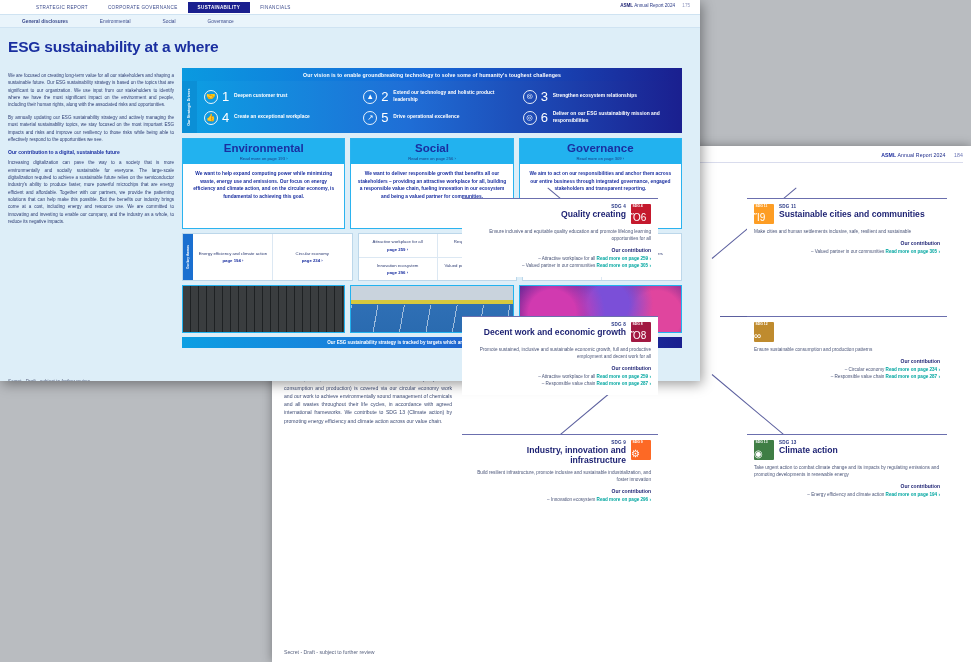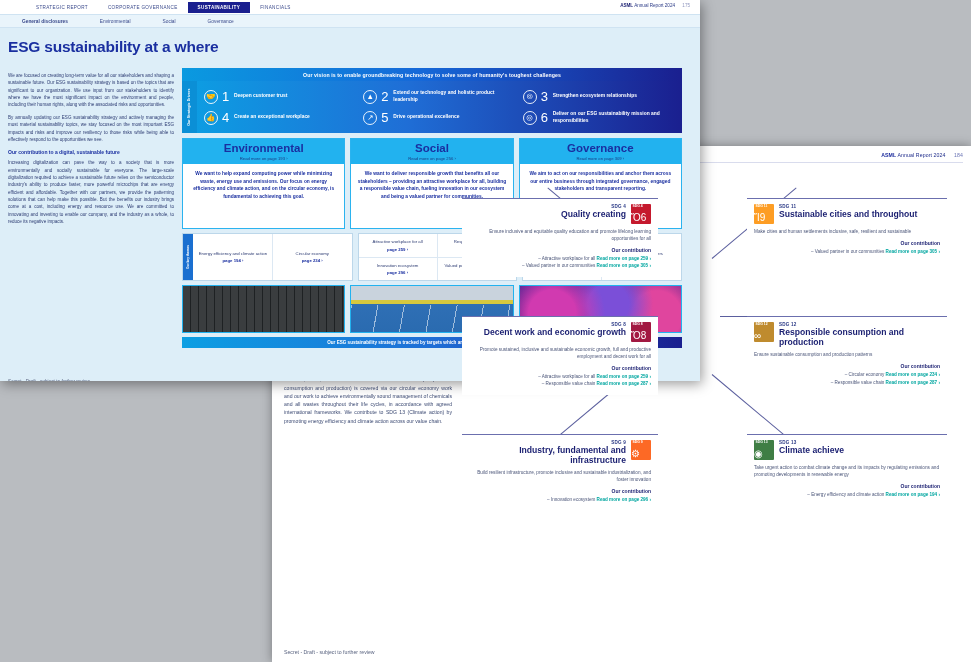--- a/index.html
+++ b/index.html
@@ -269,21 +269,21 @@
 
       <div class="sdg-card" style="left:285px;top:0;width:200px;">
         <div class="sdg-head">
           <div class="sdg-icon" style="background:#fd9d24;">
             <span class="num">SDG 11</span>
             <span class="glyph">Ἵ9</span>
           </div>
           <div>
             <div class="sdg-num">SDG 11</div>
             <div class="sdg-name">Sustainable cities
-and throughout</div>
+and communities</div>
           </div>
         </div>
         <div class="sdg-desc">Make cities and human settlements inclusive, safe, resilient and sustainable</div>
         <div class="sdg-contrib-label">Our contribution</div>
         <div class="sdg-link">
           <span>– Valued partner in our communities </span><em>Read more on page 305 ›</em>
         </div>
       </div>
 
       <div class="sdg-card rightalign" style="left:0;top:118px;width:196px;">
@@ -307,64 +307,59 @@
           <span>– Responsible value chain </span><em>Read more on page 287 ›</em>
         </div>
       </div>
 
       <div class="sdg-card" style="left:285px;top:118px;width:200px;">
         <div class="sdg-head">
           <div class="sdg-icon" style="background:#bf8b2e;">
             <span class="num">SDG 12</span>
             <span class="glyph">∞</span>
           </div>
-          <div>
-            <div class="sdg-num">SDG 12</div>
-            <div class="sdg-name">Responsible consumption
-and production</div>
-          </div>
         </div>
         <div class="sdg-desc">Ensure sustainable consumption and production patterns</div>
         <div class="sdg-contrib-label">Our contribution</div>
         <div class="sdg-link">
           <span>– Circular economy </span><em>Read more on page 234 ›</em>
         </div>
         <div class="sdg-link">
           <span>– Responsible value chain </span><em>Read more on page 287 ›</em>
         </div>
       </div>
 
       <div class="sdg-card rightalign" style="left:0;top:236px;width:196px;">
         <div class="sdg-head">
           <div class="sdg-icon" style="background:#fd6925;">
             <span class="num">SDG 9</span>
             <span class="glyph">⚙</span>
           </div>
           <div>
             <div class="sdg-num">SDG 9</div>
-            <div class="sdg-name">Industry, fundamental
+            <div class="sdg-name">Industry, innovation
 and infrastructure</div>
           </div>
         </div>
         <div class="sdg-desc">Build resilient infrastructure, promote inclusive and sustainable industrialization, and foster innovation</div>
         <div class="sdg-contrib-label">Our contribution</div>
         <div class="sdg-link">
           <span>– Innovation ecosystem </span><em>Read more on page 296 ›</em>
         </div>
       </div>
 
       <div class="sdg-card" style="left:285px;top:236px;width:200px;">
         <div class="sdg-head">
           <div class="sdg-icon" style="background:#3f7e44;">
             <span class="num">SDG 13</span>
             <span class="glyph">◉</span>
           </div>
           <div>
             <div class="sdg-num">SDG 13</div>
-            <div class="sdg-name">Climate achieve</div>
+            <div class="sdg-name">Climate action</div>
           </div>
         </div>
         <div class="sdg-desc">Take urgent action to combat climate change and its impacts by regulating emissions and promoting developments in renewable energy</div>
         <div class="sdg-contrib-label">Our contribution</div>
         <div class="sdg-link">
           <span>– Energy efficiency and climate action </span><em>Read more on page 194 ›</em>
         </div>
       </div>
     </div>
   </div>

